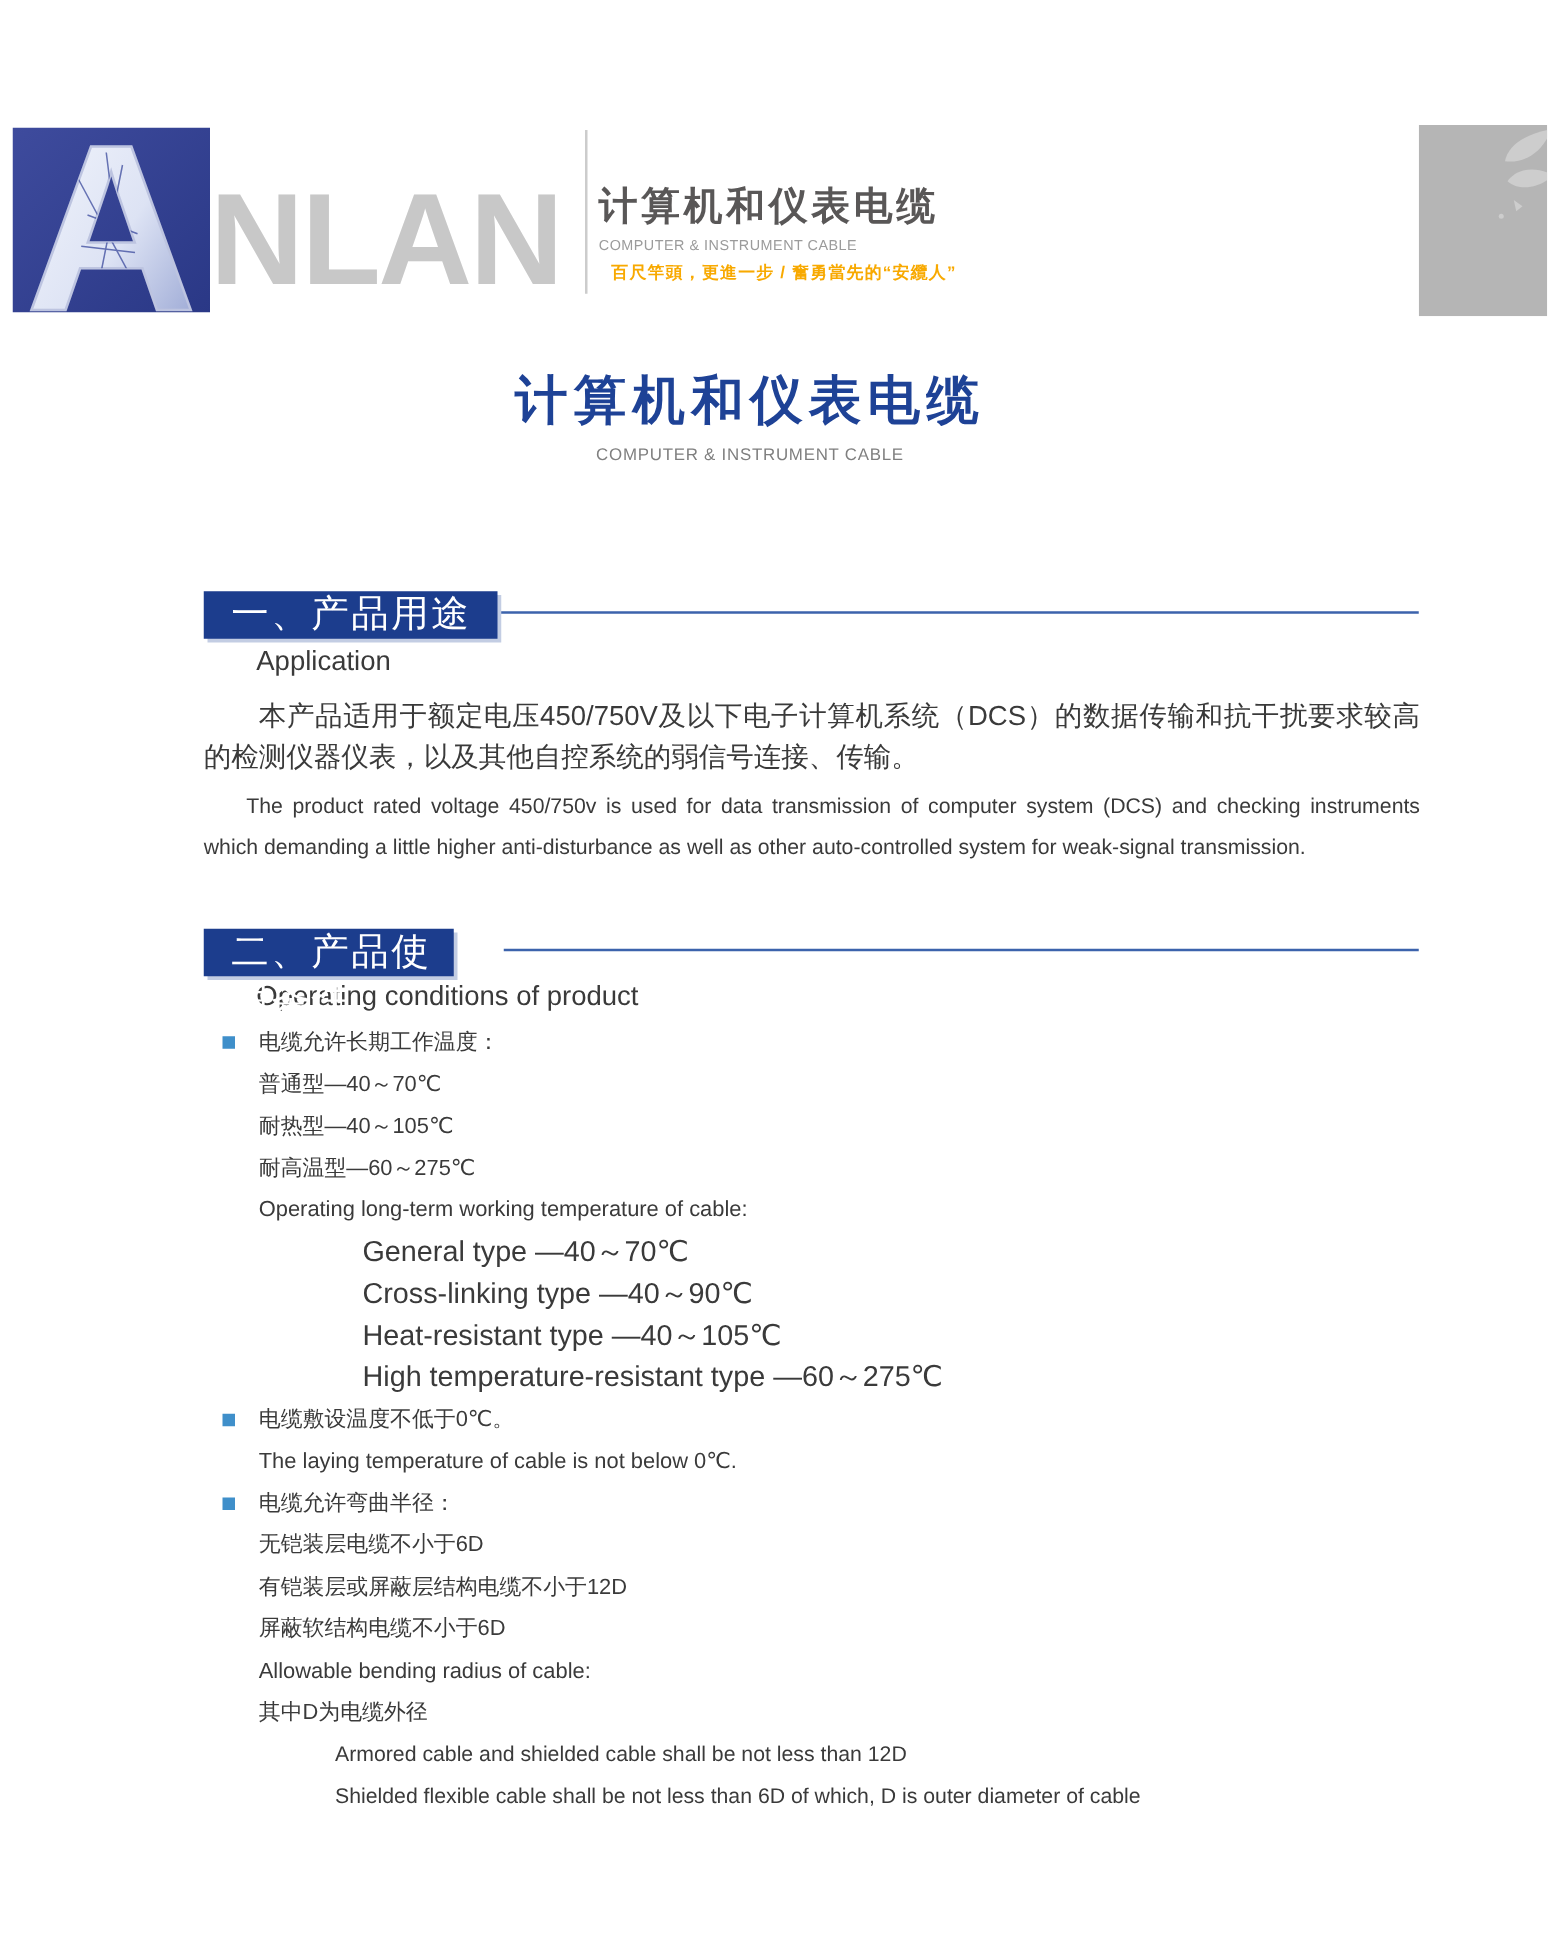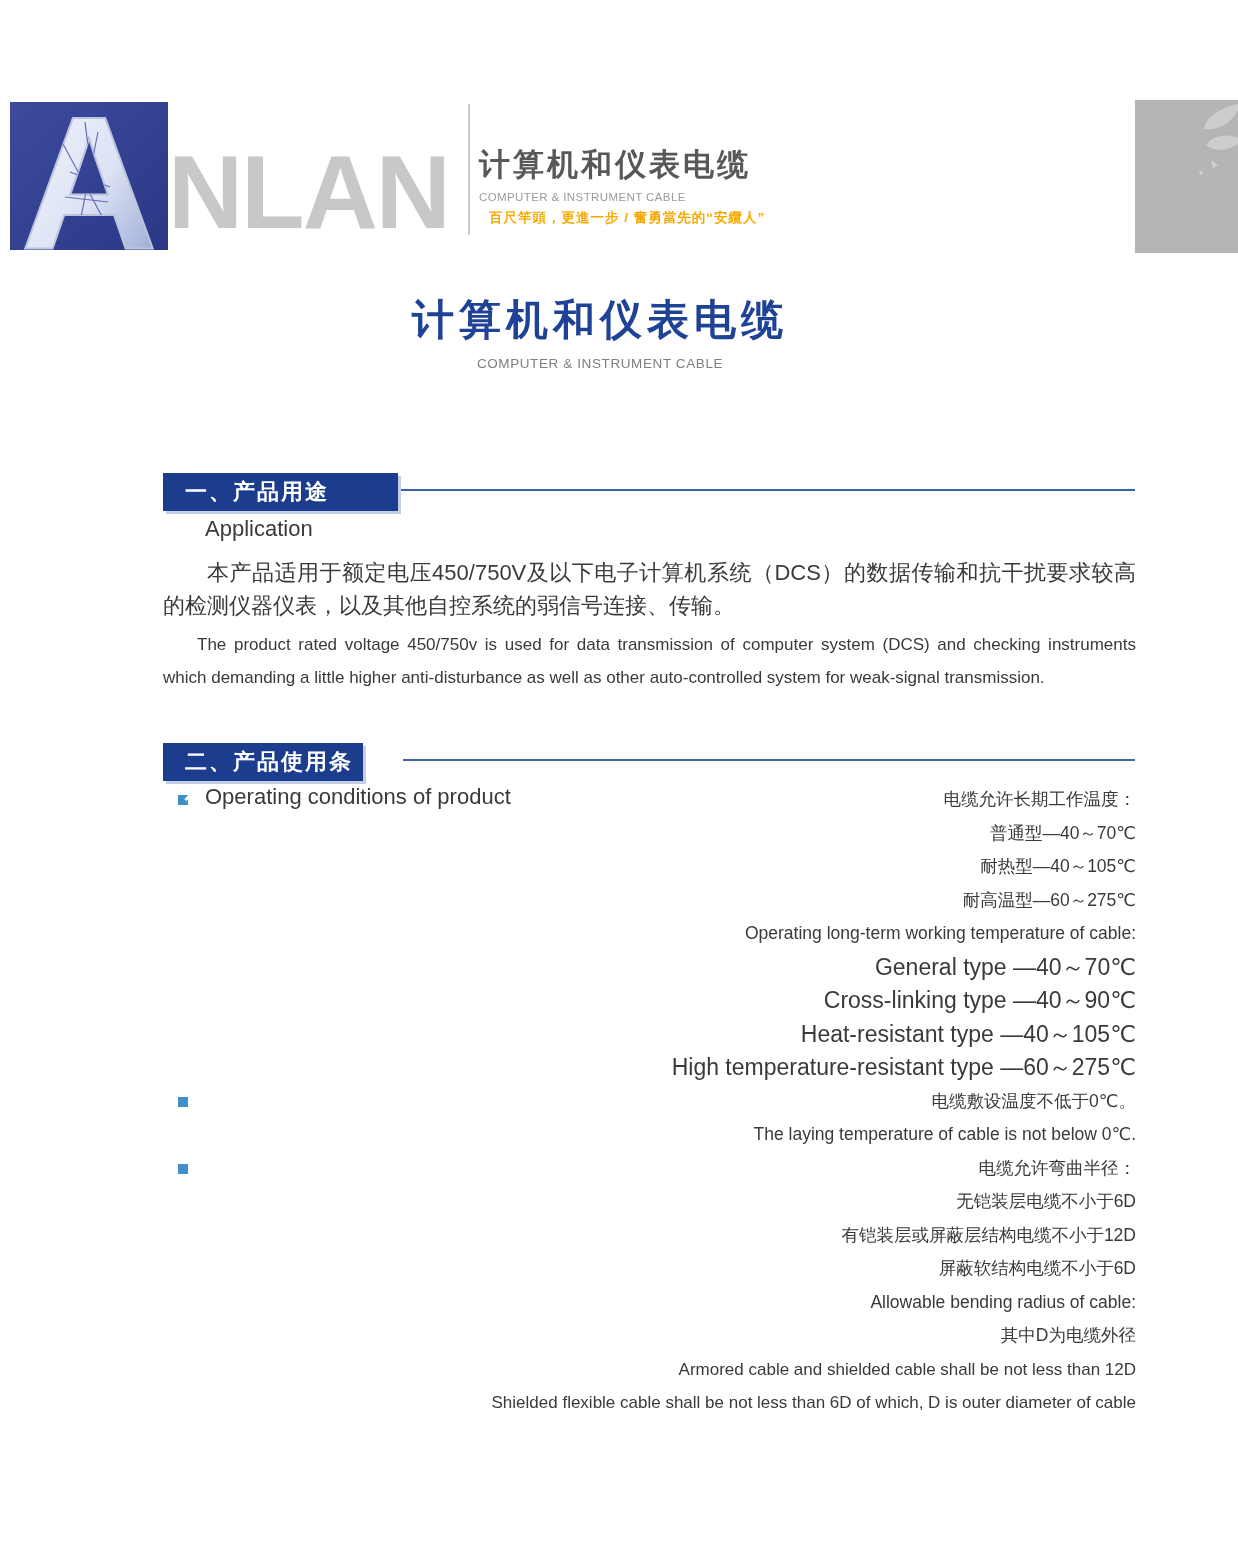--- a/index.html
+++ b/index.html
@@ -21,38 +21,38 @@
     color:var(--slogan-orange,#f8a900);letter-spacing:1px;}
   .corner{position:absolute;left:1135px;top:100px;width:103px;height:153px;}
   
   .main-title{position:absolute;left:0;top:292px;width:1200px;text-align:center;}
   .main-title .zh{font-size:42px;font-weight:bold;color:var(--title-blue,#1e4296);
     letter-spacing:5px;line-height:56px;}
   .main-title .en{margin-top:8px;font-size:13.5px;color:#7f7f7f;letter-spacing:.6px;}
   
   .sec-box{
     position:absolute;left:163px;height:38px;background:var(--section-blue,#1c3d8d);
-    color:#ffffff;font-size:22px;font-weight:bold;letter-spacing:2px;line-height:38px;
+    color:#ffffff;font-size:30px;font-weight:normal;letter-spacing:2px;line-height:38px;
     padding-left:22px;box-sizing:border-box;box-shadow:3px 3px 0 #c3cde3;z-index:2;
   }
   #sec1-box{top:473px;width:235px;}
   #sec2-box{top:743px;width:200px;}
   .sec-line{position:absolute;height:2px;background:var(--rule-blue,#3c63ac);z-index:1;}
   #sec1-line{left:396px;top:489px;width:739px;}
   #sec2-line{left:403px;top:759px;width:732px;}
   .sec-sub{position:absolute;left:205px;font-size:22px;color:var(--body-text,#3a3a3a);}
   #sec1-sub{top:516px;}
   #sec2-sub{top:784px;}
   
   .para{position:absolute;left:163px;width:973px;line-height:33px;text-align:justify;
     text-indent:2em;color:var(--body-text,#3a3a3a);margin:0;}
   #para-zh{top:556px;font-size:22px;}
   #para-en{top:628px;font-size:17px;}
   
-  .cond-list{position:absolute;left:163px;top:783px;width:973px;text-align:right;}
+  .cond-list{position:absolute;left:163px;top:817px;width:973px;}
   .row{position:relative;line-height:33.5px;font-size:17.5px;color:var(--body-text,#3a3a3a);}
   .row.bullet,.row.plain{padding-left:44px;}
   .row.en1{padding-left:127px;font-size:23px;}
   .row.en2{padding-left:105px;font-size:17px;}
   .row .sq{position:absolute;left:15px;top:12px;width:10px;height:10px;
     background:var(--bullet-blue,#3f8fca);}
 </style>
 </head>
 <body>
 

